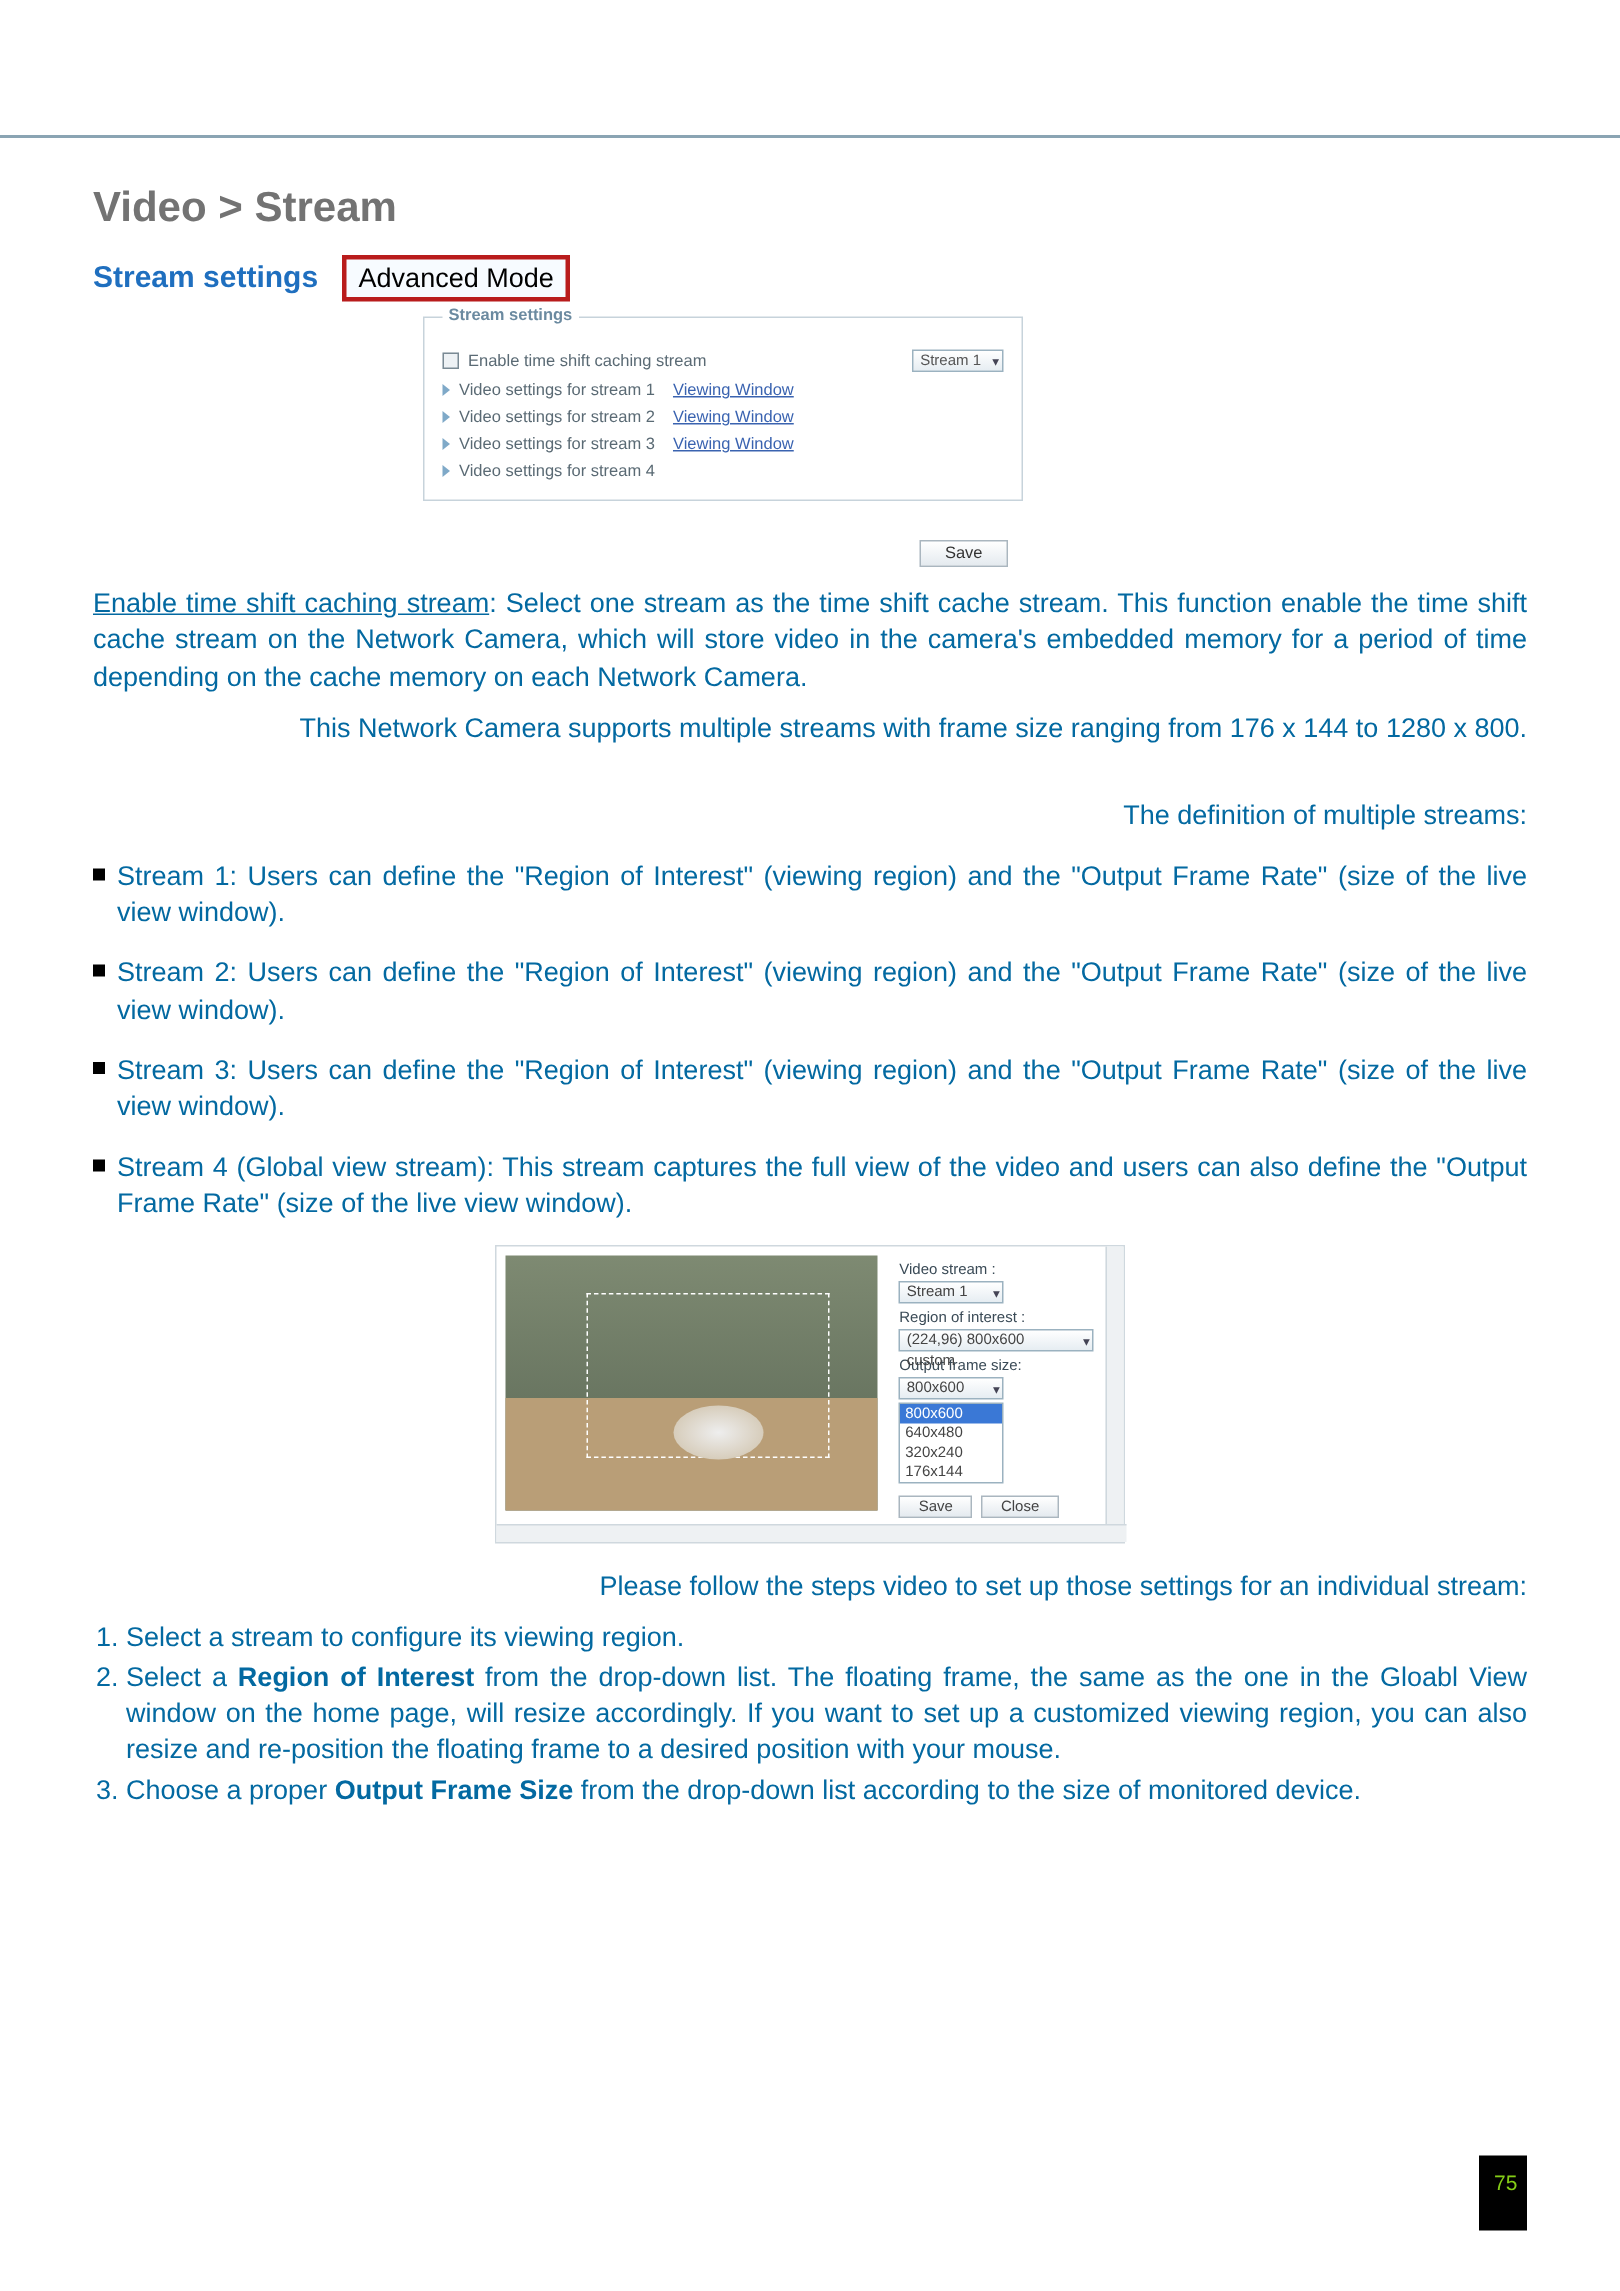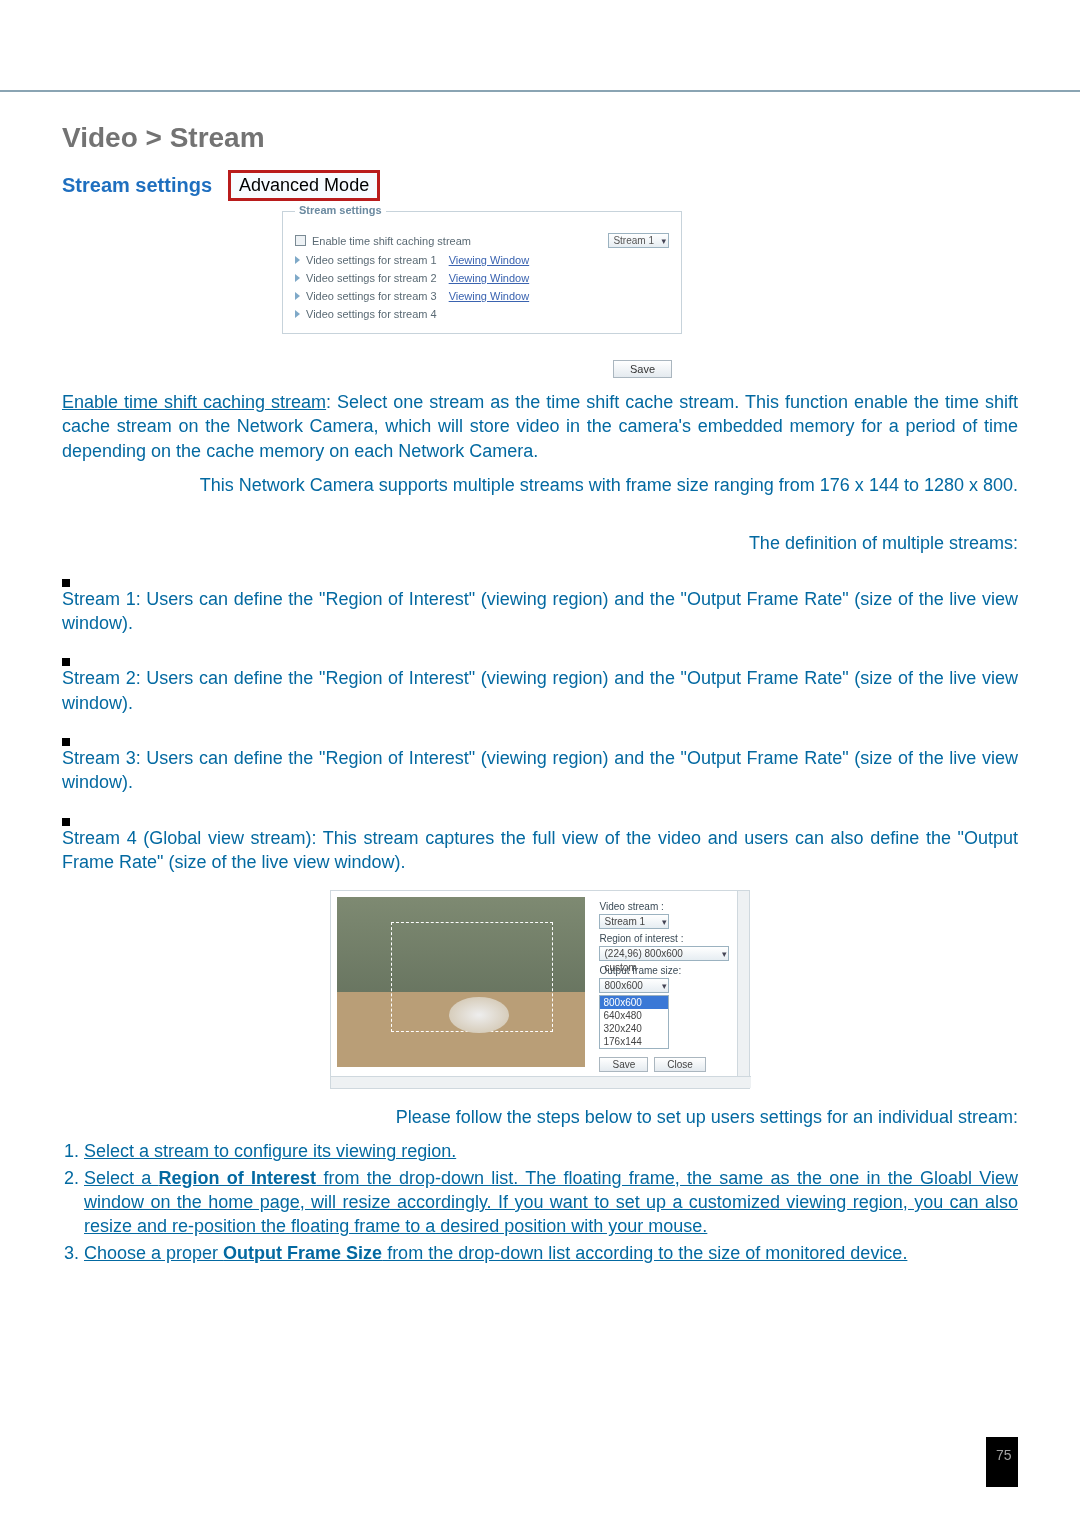--- a/index.html
+++ b/index.html
@@ -38,21 +38,21 @@
     border: 1px solid #aab6bf; background: linear-gradient(#fff,#e4eaef);
     padding: 2px 16px; font-size: 11px; color:#333;
   }
   .save-row { text-align: right; padding-right: 10px; margin-left: 220px; width: 400px; margin-bottom: 12px; }
 
   .body-text { font-size: 18px; line-height: 1.35; color:#0369a1; }
   .body-text p { margin: 0 0 10px 0; text-align: right; }
   .body-text u { text-decoration: underline; }
   .body-text .just { text-align: justify; }
   ul.bullets { list-style: none; padding: 0; margin: 6px 0 10px 0; }
-  ul.bullets li { display:flex; margin: 16px 0; flex-direction: column; }
+  ul.bullets li { display:flex; margin: 16px 0; }
   ul.bullets li .sq { width: 8px; height: 8px; background:#000; margin: 7px 8px 0 0; flex:0 0 auto; }
   ul.bullets li .txt { flex:1; text-align: justify; }
 
   .panel2 {
     width: 420px; margin: 12px auto 16px auto;
     border: 1px solid #cfd8de; position: relative; background:#fff;
     display:flex; font-size:10px; color:#444;
   }
   .panel2 .preview {
     width: 260px; height: 170px;
@@ -79,26 +79,26 @@
     border:1px solid #9bb2c0; background:linear-gradient(#fff,#e6edf2);
     padding:0 14px 0 4px; font-size:10px; position:relative; line-height:14px; height:15px; margin-top:2px;
   }
   .p2-right .dd::after{content:"▾"; position:absolute; right:2px; top:0; font-size:9px; color:#445;}
   .p2-right .listbox { border:1px solid #9bb2c0; margin-top:2px; width:70px; }
   .p2-right .listbox .opt { padding:0 3px; font-size:10px; line-height:13px; }
   .p2-right .listbox .sel { background:#3a78d6; color:#fff; }
   .p2-btnrow { margin-top:8px; display:flex; gap:6px;}
   .p2-btnrow .btn { border:1px solid #aab6bf; background:linear-gradient(#fff,#e4eaef); padding:1px 12px; font-size:10px;}
 
-  ol.steps { padding-left: 22px; margin: 4px 0; text-decoration: underline; }
+  ol.steps { padding-left: 22px; margin: 4px 0; }
   ol.steps li { margin: 2px 0; text-align: justify; }
 
   .page-num {
     position: fixed; right: 62px; bottom: 40px;
-    background:#000; color:#a3a3a3; font-size:14px; padding: 10px 10px 24px 10px; width:32px; text-align:center;
+    background:#000; color:#84cc16; font-size:14px; padding: 10px 10px 24px 10px; width:32px; text-align:center;
   }
 </style>
 </head>
 <body>
 
 <div class="page">
   <div class="top-divider"></div>
   <div class="content">
     <div class="breadcrumb">Video &gt; Stream</div>
 
@@ -184,21 +184,21 @@
         <div class="p2-btnrow">
           <span class="btn">Save</span>
           <span class="btn">Close</span>
         </div>
       </div>
       <div class="p2-scroll-v"></div>
       <div class="p2-scroll-h"></div>
     </div>
 
     <div class="body-text">
-      <p>Please follow the steps below to set up users settings for an individual stream:</p>
+      <p>Please follow the steps video to set up those settings for an individual stream:</p>
       <ol class="steps">
         <li>Select a stream to configure its viewing region.</li>
         <li><span>Select a </span><b>Region of Interest</b><span> from the drop-down list. The floating frame, the same as the one in the Gloabl View window on the home page, will resize accordingly. If you want to set up a customized viewing region, you can also resize and re-position the floating frame to a desired position with your mouse.</span></li>
         <li><span>Choose a proper </span><b>Output Frame Size</b><span> from the drop-down list according to the size of monitored device.</span></li>
       </ol>
     </div>
 
   </div>
 </div>
 

